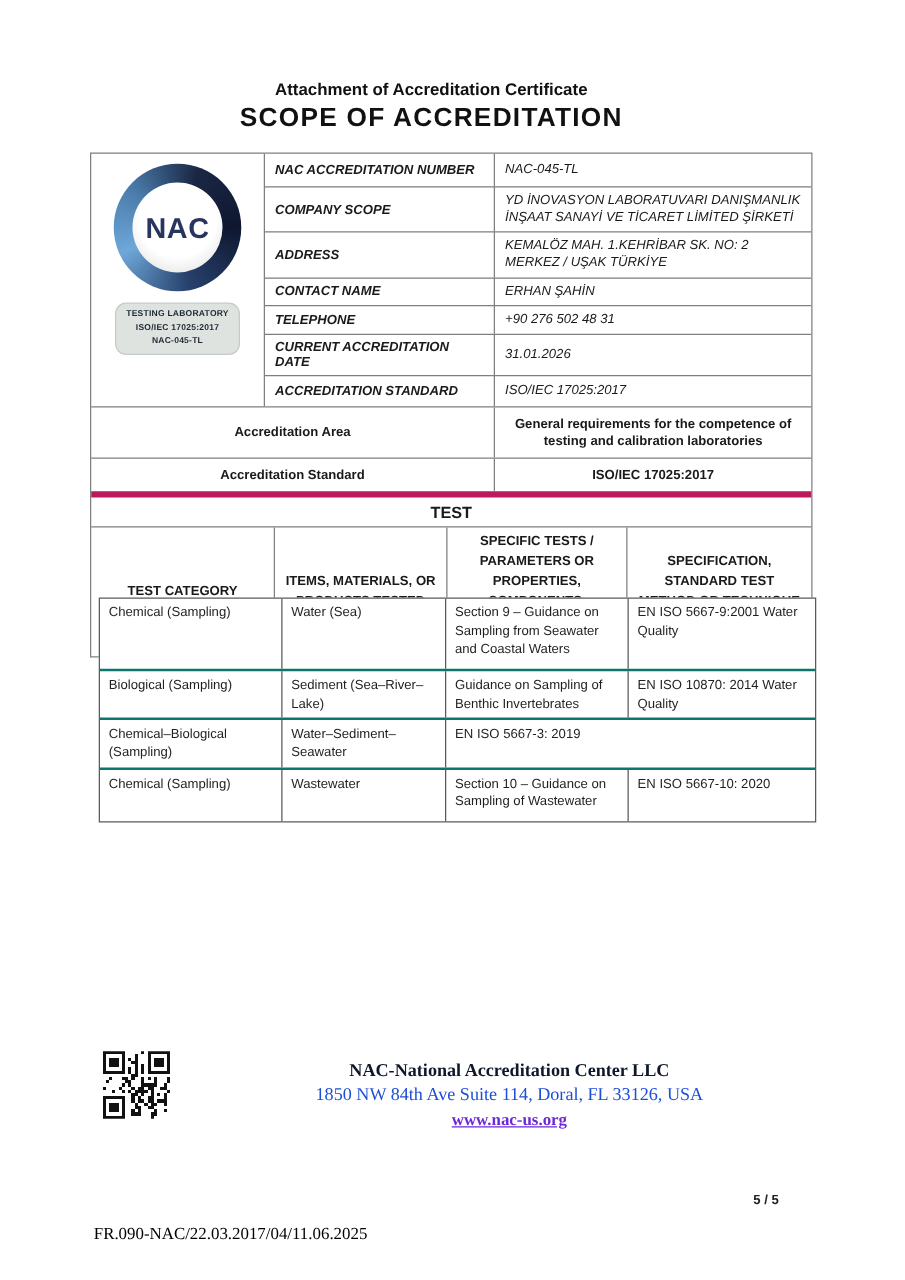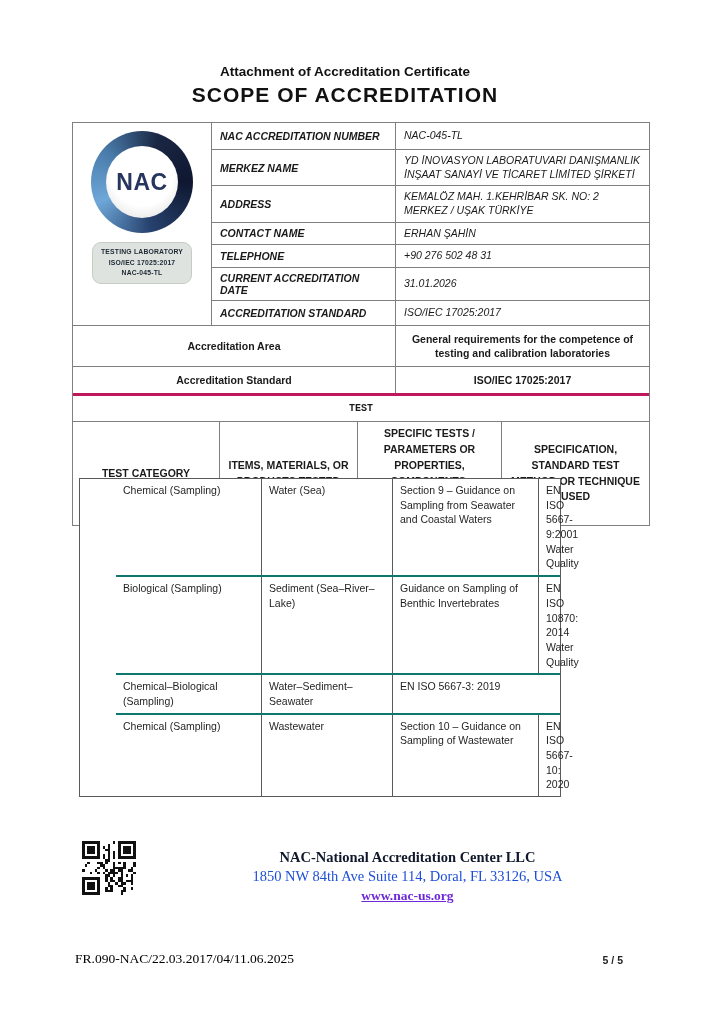--- a/index.html
+++ b/index.html
@@ -60,57 +60,57 @@
     display:flex; align-items:center; justify-content:center; text-align:center; padding:6px;
   }
   .sum-value {
     font-weight:bold; font-size:10.5px; line-height:1.35;
     display:flex; align-items:center; justify-content:center; text-align:center; padding:6px 14px;
   }
   .sum-row-a > div { min-height:33px; }
   .sum-row-b > div { min-height:26px; }
 
   .test-banner {
-    border-top:3px solid #be185d; min-height:28px; display:flex; align-items:center;
-    justify-content:center; font-weight:bold; font-size:10px;font-family:Liberation Mono, monospace;
+    border-top:5px solid #be185d; min-height:28px; display:flex; align-items:center;
+    justify-content:center; font-weight:bold; font-size:13px;
   }
 
   .head-grid { display:grid; grid-template-columns:147px 138px 144px 1fr; border-top:1px solid #7f7f7f; }
   .head-cell {
     min-height:80px; border-right:1px solid #7f7f7f; display:flex; align-items:center;
     justify-content:center; text-align:center; font-weight:bold; font-size:10.5px;
     line-height:1.5; padding:4px 8px;
   }
   .head-cell:last-child { border-right:none; }
 
   
   .data-table {
-    position:absolute; left:79px; top:478px; width:482px;
-    border:1px solid #5a5a5a; background:#fff;padding-left:36px;
+    position:absolute; left:79px; top:478px; width:574px;
+    border:1px solid #5a5a5a; background:#fff;
   }
   .data-row { display:grid; grid-template-columns:146px 131px 146px 1fr; border-top:2px solid #0f766e; }
   .data-row:first-child { border-top:none; }
   .data-cell {
     border-right:1px solid #5a5a5a; font-size:10.5px; line-height:1.4;
     padding:4px 7px; color:#1f1f1f;
   }
   .data-cell:last-child { border-right:none; }
   .rh1{min-height:56px}.rh2{min-height:37px}.rh3{min-height:37px}.rh4{min-height:41px}
 
   
   .qr-wrap { position:absolute; left:82px; top:841px; width:54px; height:54px; }
   .footer-block {
     position:absolute; left:160px; top:849px; width:495px; text-align:center;
     font-family:"Liberation Serif", serif;
   }
   .footer-org  { font-size:14.5px; font-weight:bold; color:#0f172a; }
   .footer-addr { font-size:14.5px; color:#1d4ed8; margin-top:2px; }
   .footer-link { display:inline-block; margin-top:3px; font-size:13.5px; font-weight:bold; text-decoration:underline; }
   .doc-code {
-    position:absolute; left:75px; top:951px; font-family:"Liberation Serif", serif;
+    position:absolute; left:75px; top:979px; font-family:"Liberation Serif", serif;
     font-size:13.5px; color:#000;
   }
   .page-num {
     position:absolute; right:101px; top:954px; font-size:10.5px; font-weight:bold; color:#222;
   }
 </style>
 </head>
 <body>
 
 <div class="page">
@@ -131,21 +131,21 @@
         <div class="nac-badge">
           <div>TESTING LABORATORY</div>
           <div>ISO/IEC 17025:2017</div>
           <div>NAC-045-TL</div>
         </div>
       </div>
 
       <div class="cell label-cell h26 row0" style="border-top:none">NAC ACCREDITATION NUMBER</div>
       <div class="cell value-cell h26 row0" style="border-top:none">NAC-045-TL</div>
 
-      <div class="cell label-cell h32">MERKEZ NAME</div>
+      <div class="cell label-cell h32">COMPANY SCOPE</div>
       <div class="cell value-cell h32">YD İNOVASYON LABORATUVARI DANIŞMANLIK İNŞAAT SANAYİ VE TİCARET LİMİTED ŞİRKETİ</div>
 
       <div class="cell label-cell h32">ADDRESS</div>
       <div class="cell value-cell h32">KEMALÖZ MAH. 1.KEHRİBAR SK. NO: 2 MERKEZ / UŞAK TÜRKİYE</div>
 
       <div class="cell label-cell h21">CONTACT NAME</div>
       <div class="cell value-cell h21">ERHAN ŞAHİN</div>
 
       <div class="cell label-cell h21">TELEPHONE</div>
       <div class="cell value-cell h21">+90 276 502 48 31</div>

